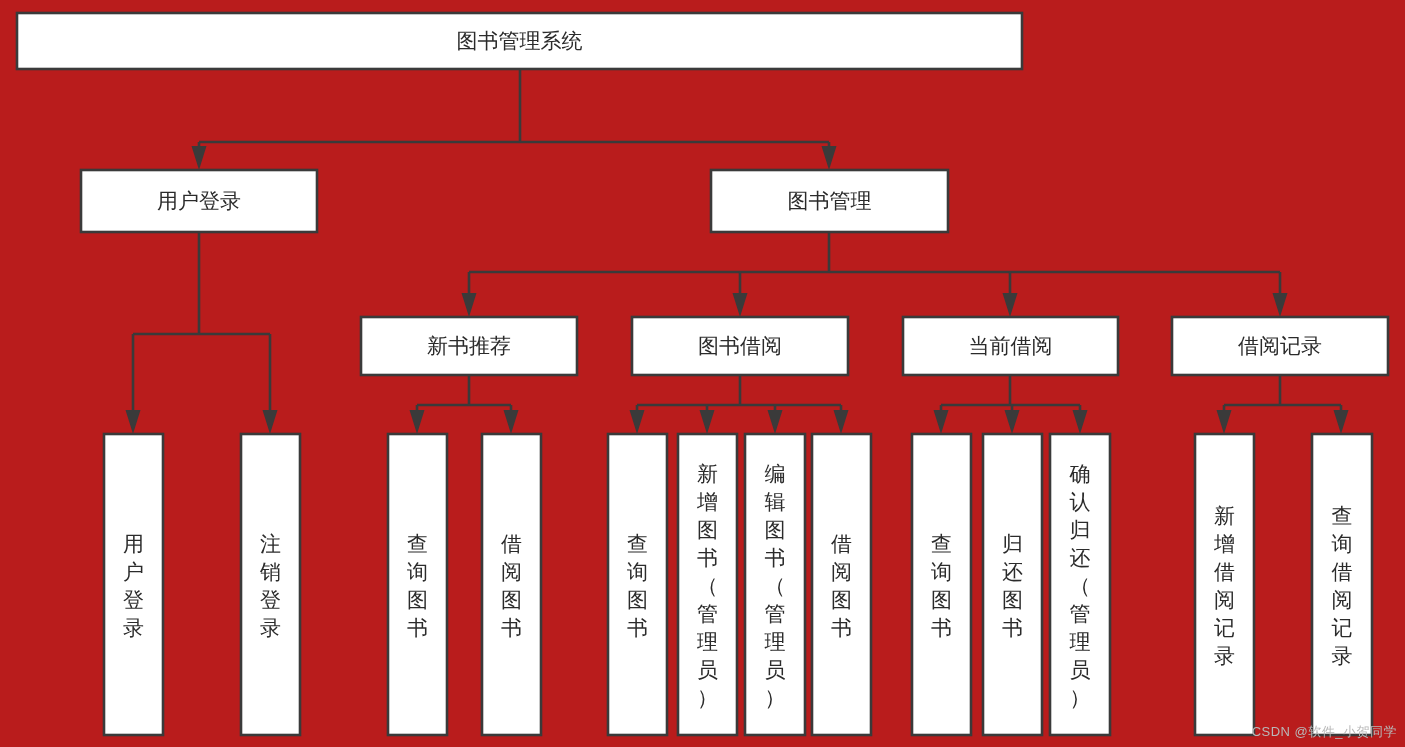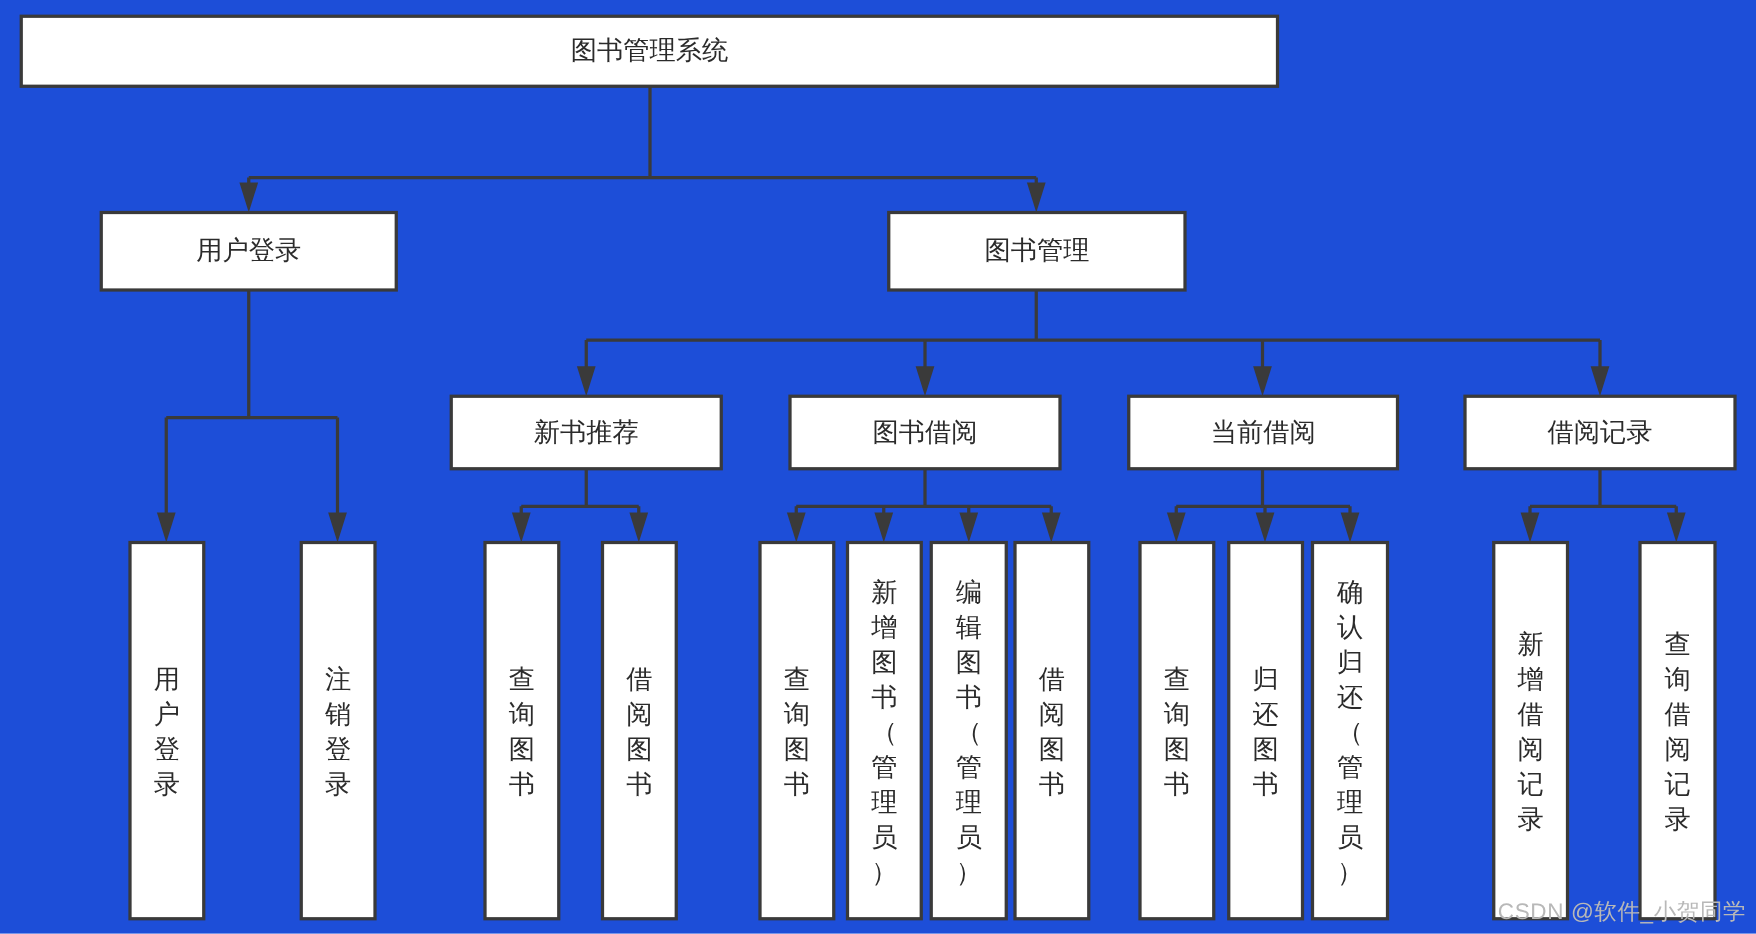--- a/index.html
+++ b/index.html
@@ -8,21 +8,21 @@
     padding: 0;
     background: #ffffff;
   }
   body {
     font-family: "Liberation Sans", "DejaVu Sans", sans-serif;
   }
   #diagram-root {
     position: relative;
     width: 1405px;
     height: 747px;
-    background: #1d4ed8;
+    background: #b91c1c;
     overflow: hidden;
   }
   svg.diagram-canvas {
     position: absolute;
     left: 0;
     top: 0;
     width: 1405px;
     height: 747px;
     display: block;
   }
@@ -54,21 +54,21 @@
     font-size: 21px;
     fill: #2b2b2b;
     text-anchor: middle;
     white-space: pre;
   }
   .watermark-text {
     position: absolute;
     right: 8px;
     bottom: 6px;
     font-family: "Liberation Sans", "DejaVu Sans", sans-serif;
-    font-size: 18px;
+    font-size: 13px;
     color: #b8b8b8;
     letter-spacing: 0.5px;
     user-select: none;
     white-space: nowrap;
   }
 </style>
 </head>
 <body>
 
 <div id="diagram-root">

